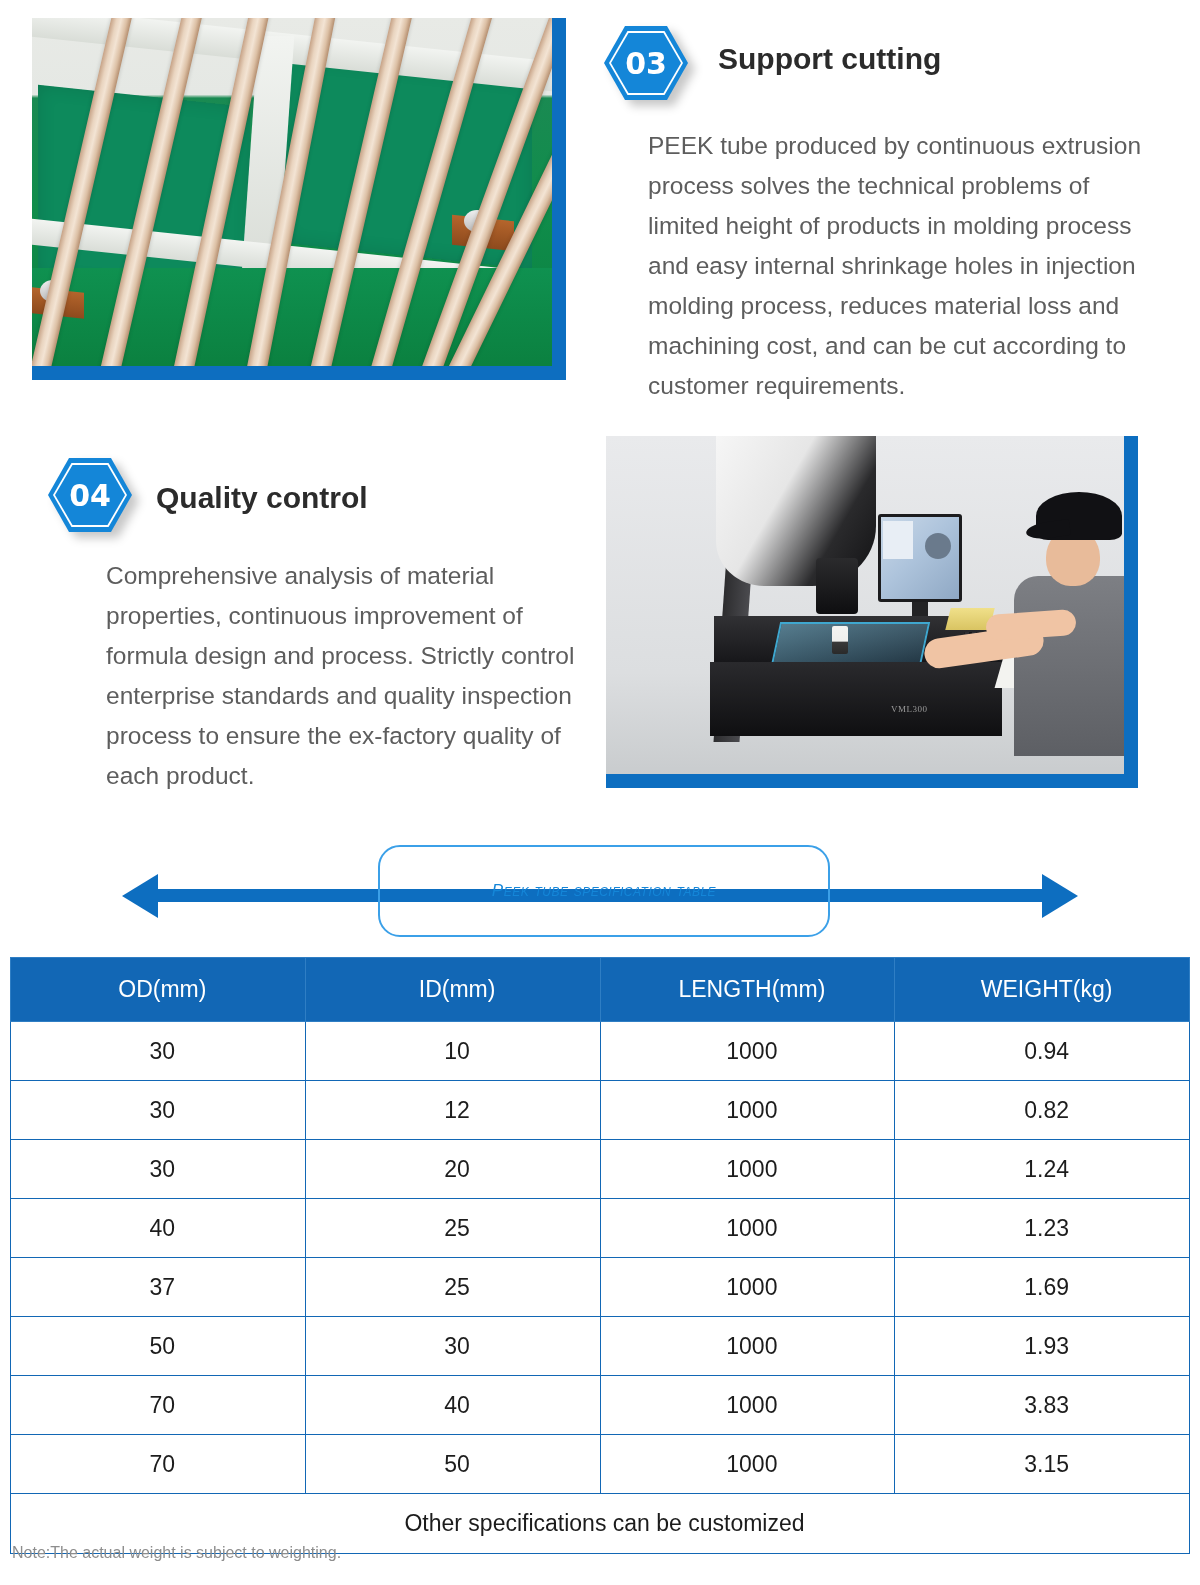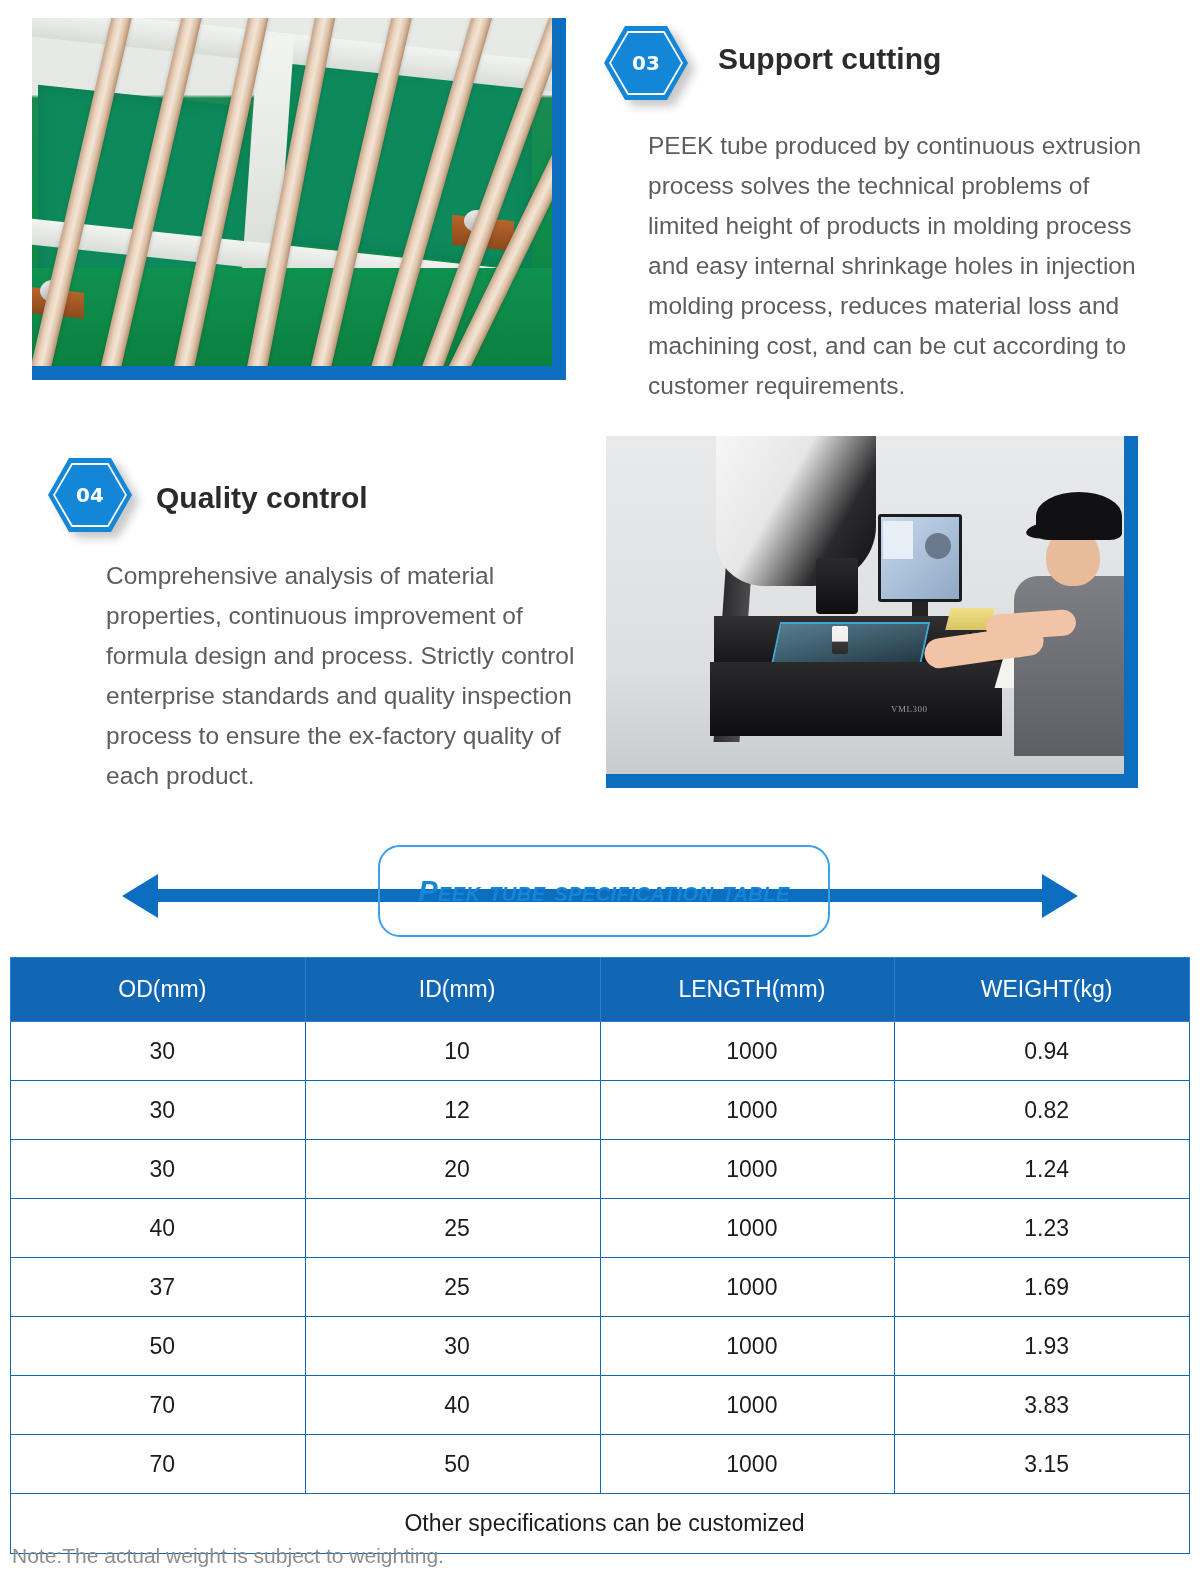--- a/index.html
+++ b/index.html
@@ -204,21 +204,21 @@
   }
   .hex .ring2 {
     position: absolute; left: 7px; top: 7px; right: 7px; bottom: 7px;
     background: #1486d8;
     clip-path: polygon(25% 0%, 75% 0%, 100% 50%, 75% 100%, 25% 100%, 0% 50%);
   }
   .hex .num {
     position: absolute; inset: 0;
     display: flex; align-items: center; justify-content: center;
     color: #ffffff;
-    font-size: 20px; font-weight: bold;
+    font-size: 30px; font-weight: bold;
     letter-spacing: 0px;
     font-family: "DejaVu Sans", sans-serif;
   }
 
   .sec-title {
     position: absolute;
     color: #2b2b2b;
     font-size: 30px;
     font-weight: bold;
     white-space: nowrap;
@@ -250,23 +250,23 @@
     border: 2px solid #3ba0e8;
     border-radius: 22px;
     background: transparent;
   }
   .banner-label {
     position: absolute;
     left: 378px; top: 845px;
     width: 452px; height: 92px;
     display: flex; align-items: center; justify-content: center;
     color: #1486d8;
-    font-size: 29px;
+    font-size: 17px;
     font-style: italic;
-    font-weight: bold;
+    font-weight: normal;
     font-variant: small-caps;
     letter-spacing: 0.5px;
     white-space: nowrap;
   }
 
   
   .spec-table {
     position: absolute;
     left: 10px; top: 957px;
     width: 1180px;
@@ -297,21 +297,21 @@
   .spec-table tfoot td {
     color: #1c1c1c;
     font-size: 23px;
     height: 60px;
     background: #ffffff;
   }
   .note {
     position: absolute;
     left: 12px; top: 1544px;
     color: #8d8d8d;
-    font-size: 21px;
+    font-size: 16px;
     text-align: center;
   }
 </style>
 </head>
 <body>
 
 <div class="photo" id="photo-tubes">
   <div class="frame"></div>
   <div class="img">
     <div class="tube-scene">

